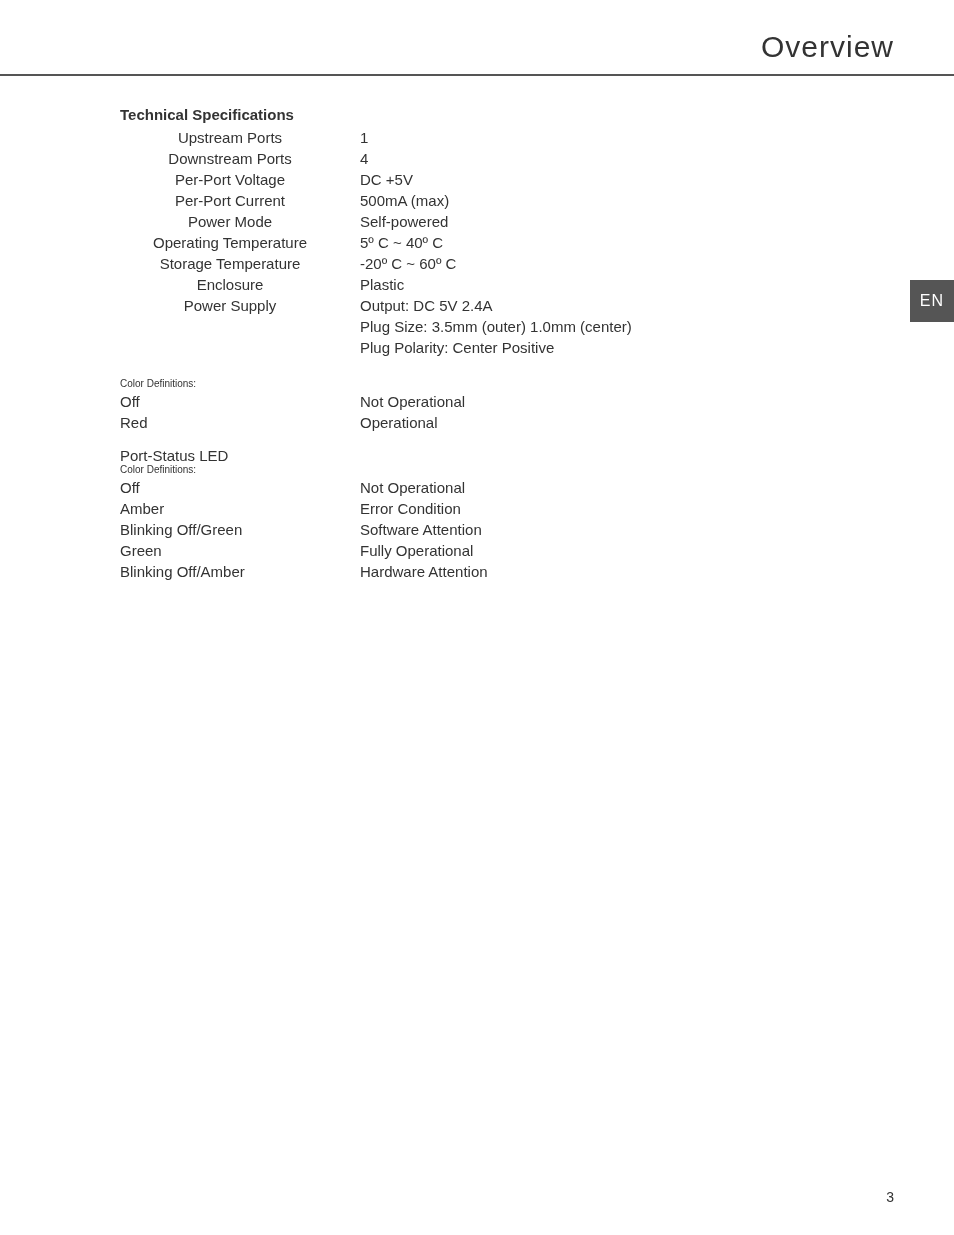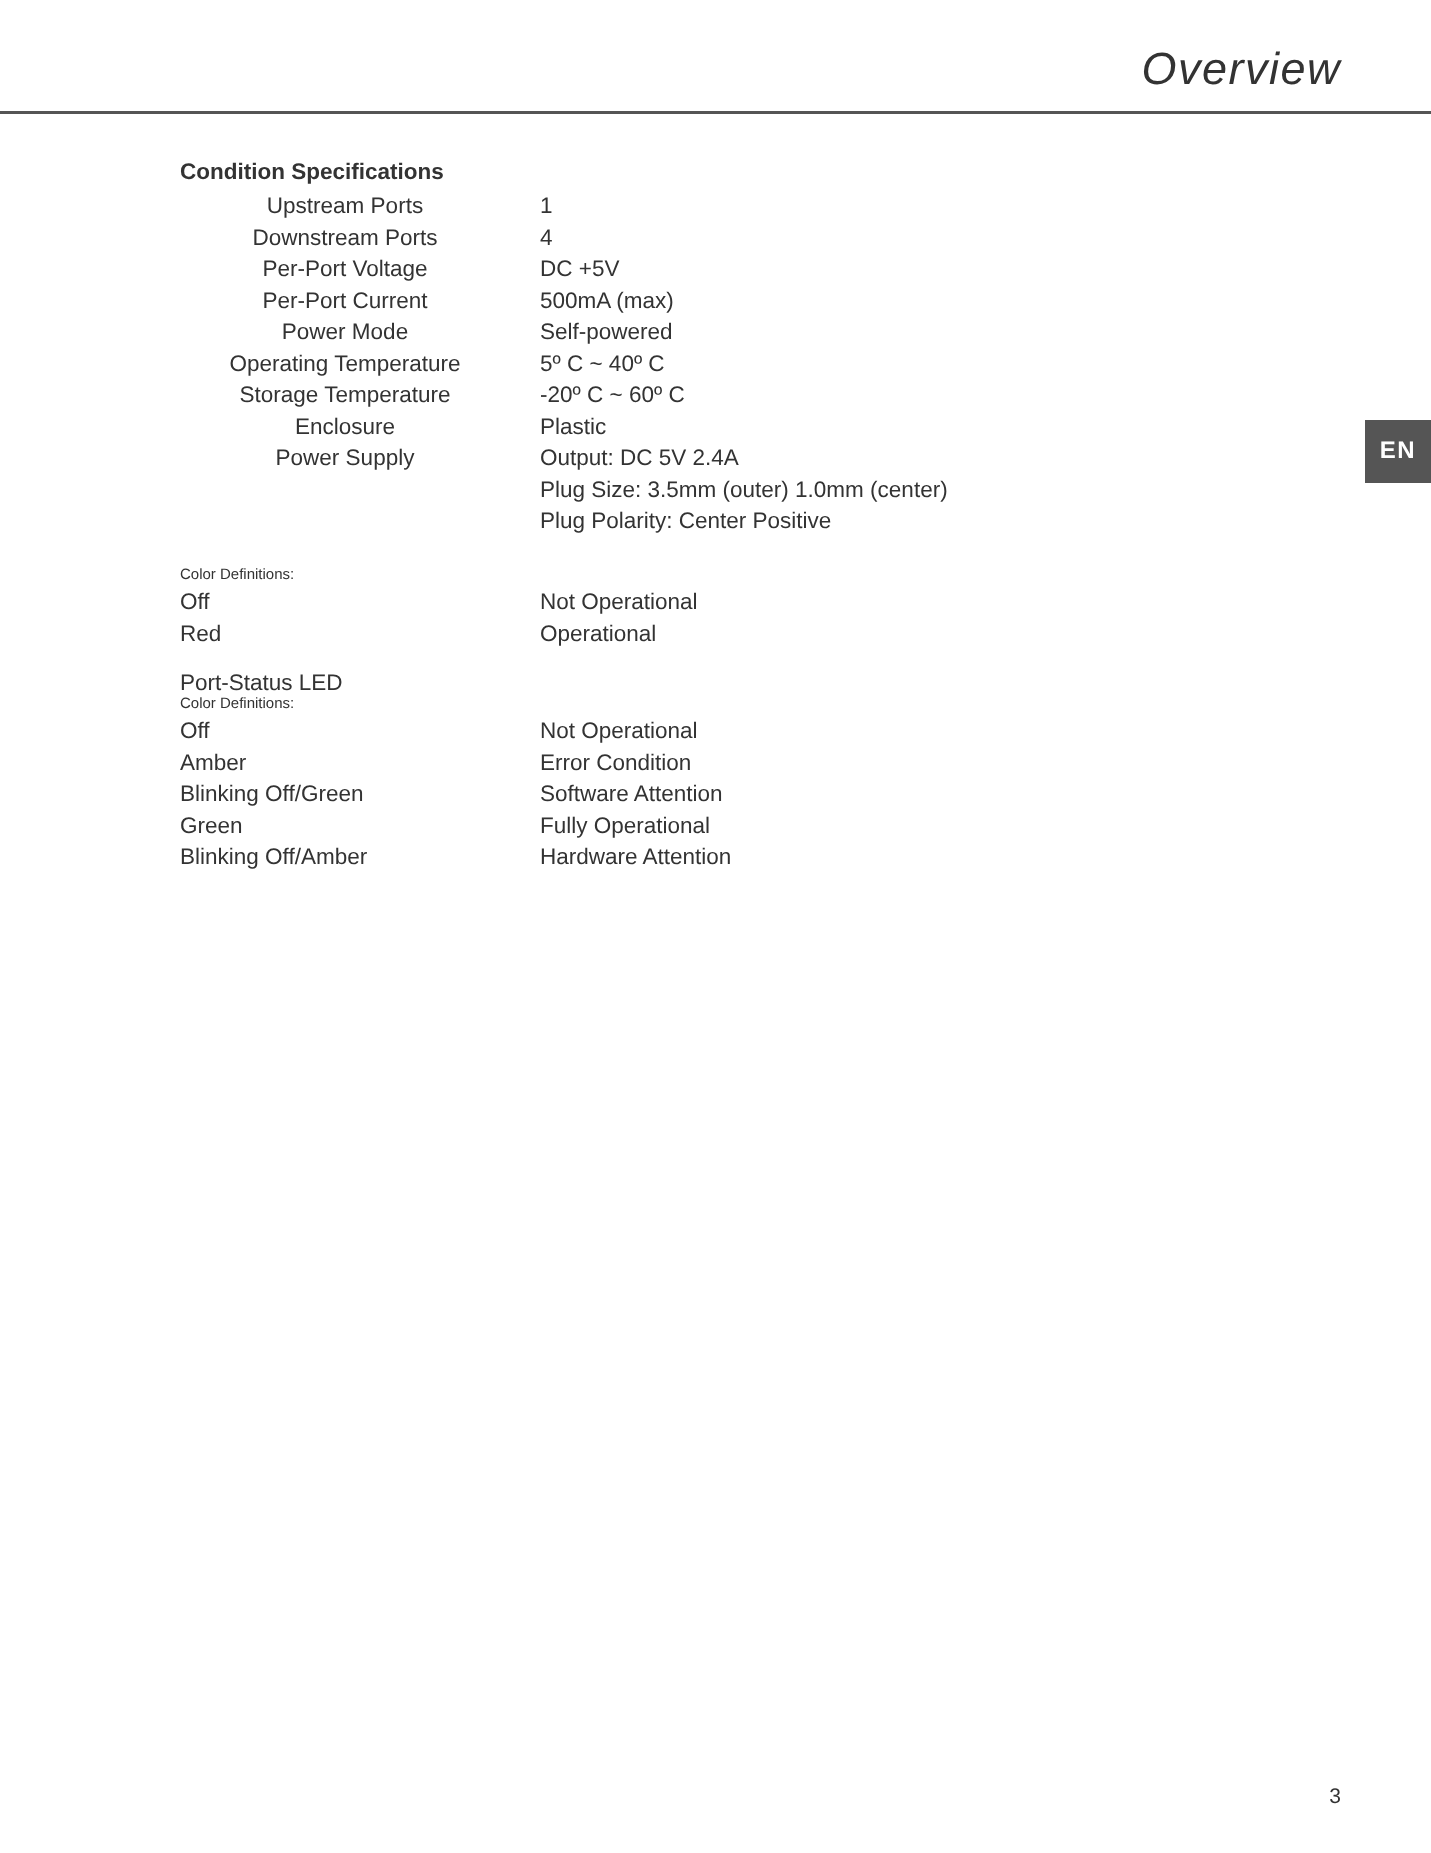--- a/index.html
+++ b/index.html
@@ -32,32 +32,31 @@
       padding: 30px 60px 10px 60px;
       border-bottom: 2px solid #555555;
       margin-bottom: 20px;
     }
 
     .page-title {
       font-size: 30px;
       font-weight: normal;
       color: #333333;
       letter-spacing: 1px;
-      font-style: italic;
     }
 
     
     .en-tab {
       position: absolute;
       right: 0;
       top: 280px;
       background: #555555;
       color: #ffffff;
       font-size: 16px;
-      font-weight: bold;
+      font-weight: normal;
       padding: 12px 10px;
       writing-mode: horizontal-tb;
       letter-spacing: 1px;
       margin-left: 12px;
     }
 
     
     .content {
       padding: 10px 120px 40px 120px;
     }
@@ -140,21 +139,21 @@
 
   <div class="header">
     <span class="page-title">Overview</span>
   </div>
 
   <div class="en-tab">EN</div>
 
   <div class="content">
 
     <div>
-      <div class="section-title">Condition Specifications</div>
+      <div class="section-title">Technical Specifications</div>
       <table class="spec-table">
         <tbody id="spec-tbody">
         <tr>
               <td>Upstream Ports</td>
               <td>1</td>
             </tr>
             <tr>
               <td>Downstream Ports</td>
               <td>4</td>
             </tr>

